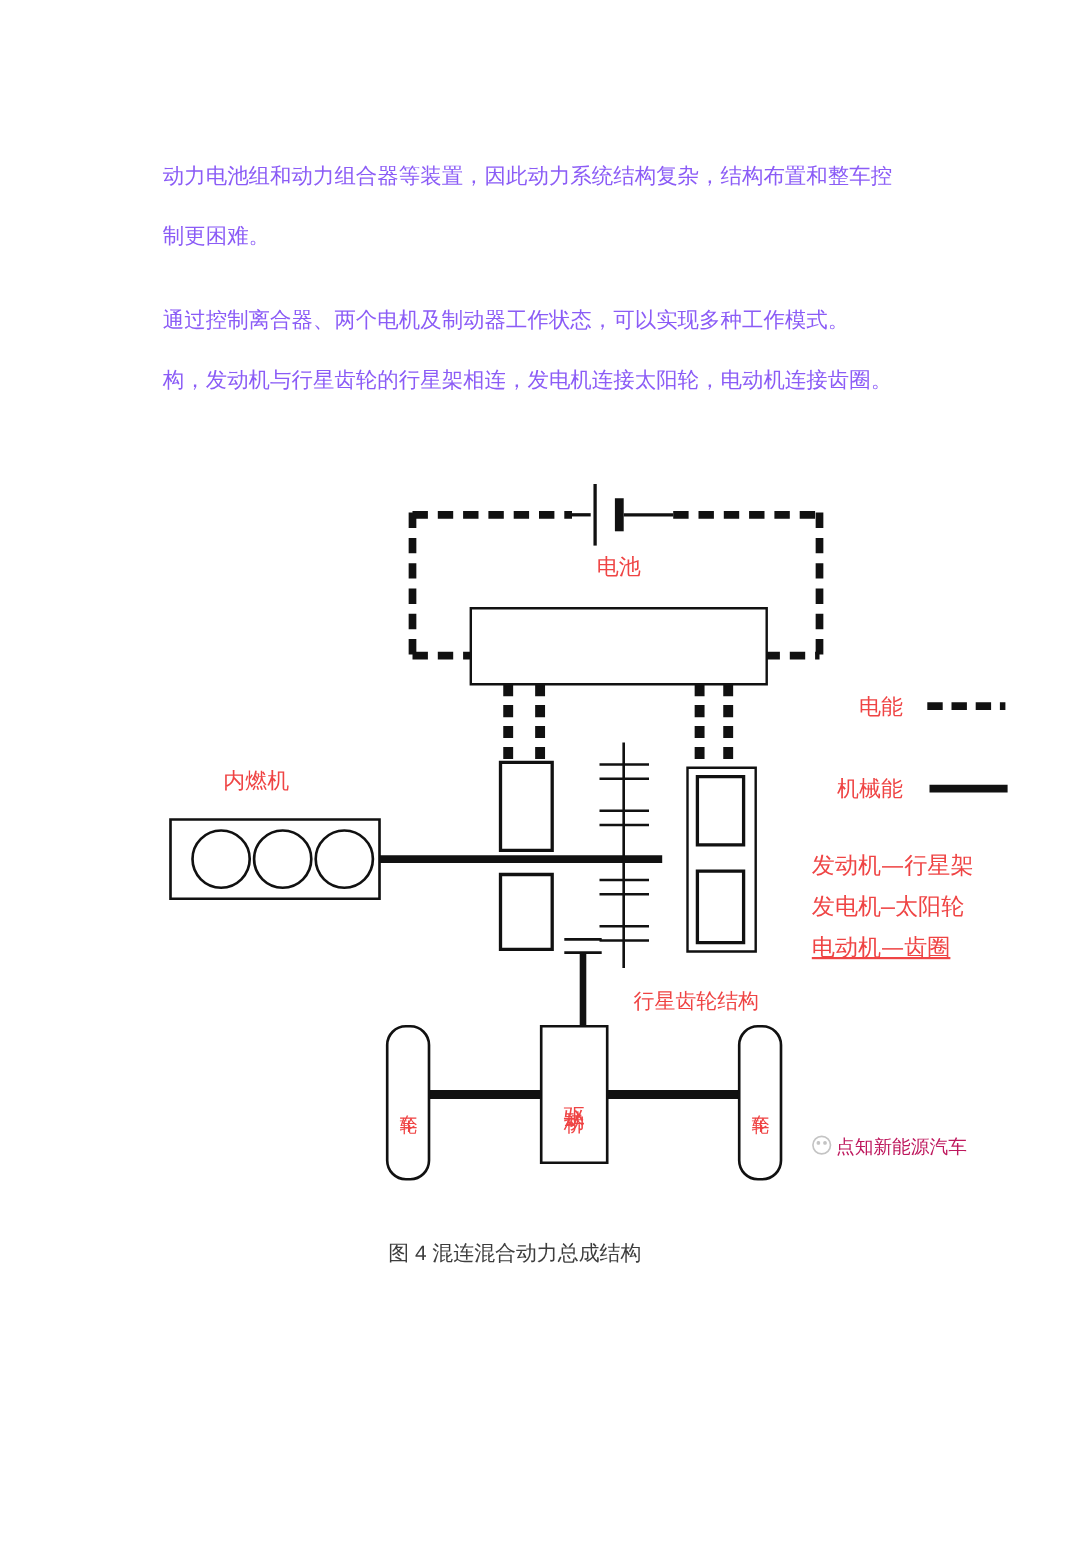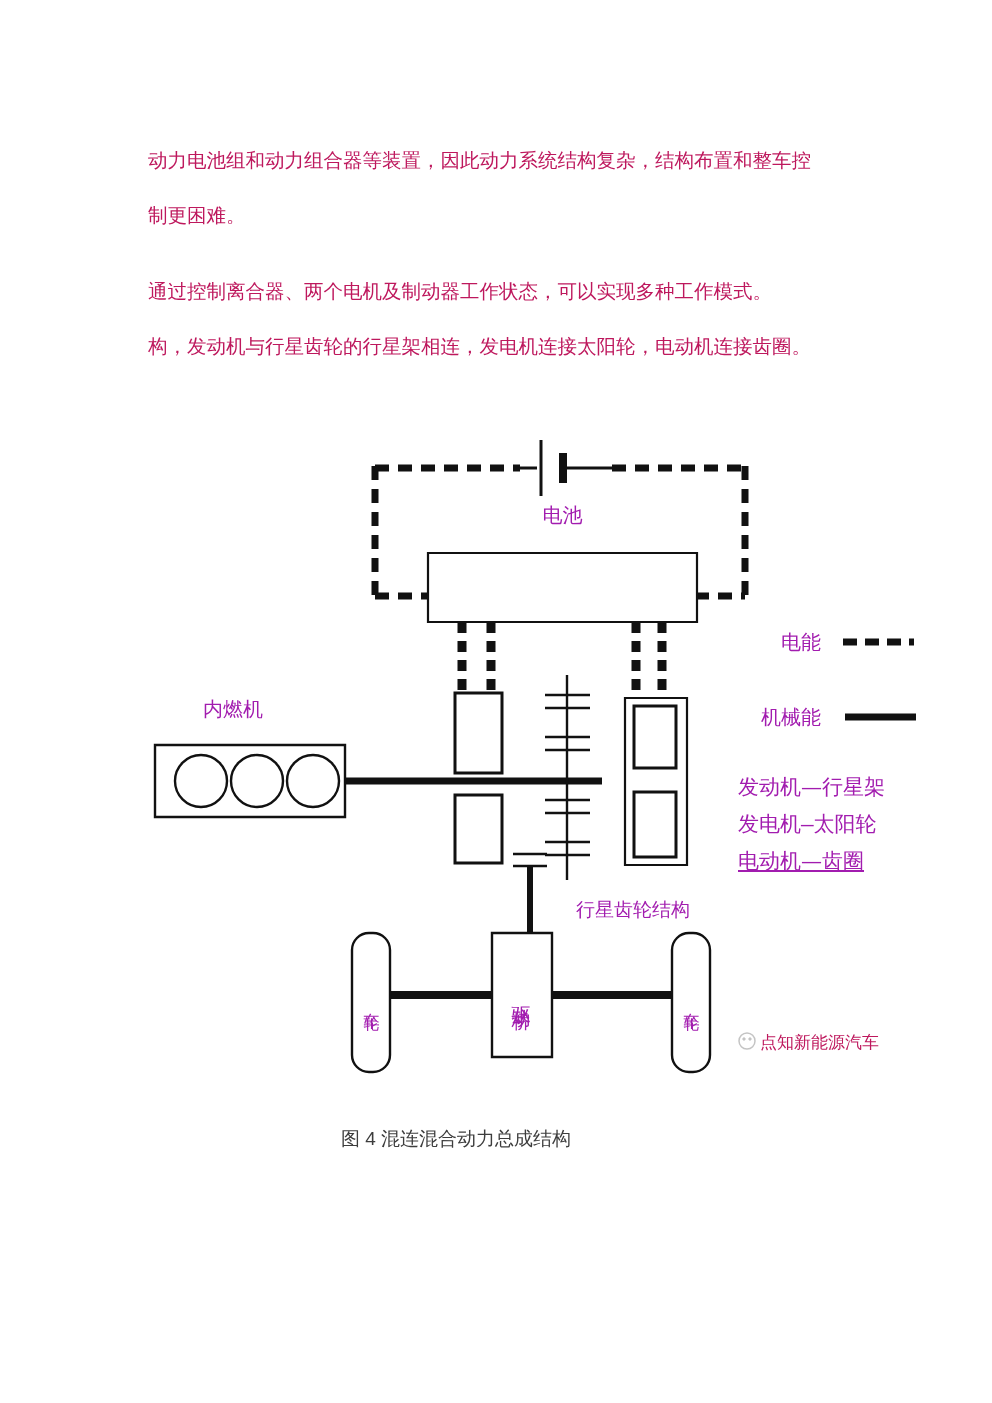--- a/index.html
+++ b/index.html
@@ -8,42 +8,42 @@
     width:992px;height:1403px;
     background:#ffffff;
     font-family:"Liberation Sans",sans-serif;
     color:#3d3d3d;
     overflow:hidden;
     border-right:1px solid #e6e6e6;
   }
   .bodytext{position:absolute;left:148px;width:700px;}
   .bodytext .tline{
     display:block;height:55px;line-height:55px;
-    font-size:19.5px;color:#be185d;white-space:nowrap;
+    font-size:19.5px;color:#8b5cf6;white-space:nowrap;
   }
   .p1{top:133px;}
   .p2{top:264px;}
   .diagram-svg{position:absolute;left:0;top:430px;}
   .dlabel{
     position:absolute;font-family:"DejaVu Serif","Liberation Serif",serif;
-    color:#a21caf;font-size:20px;white-space:nowrap;
+    color:#ef4444;font-size:20px;white-space:nowrap;
   }
   .center{text-align:center;}
   .vtext{
     writing-mode:vertical-rl;text-orientation:upright;
     display:flex;align-items:center;justify-content:center;
     letter-spacing:3px;
   }
   .maptext{font-size:21px;}
   .watermark{
     position:absolute;color:#be185d;font-size:17px;
     font-family:"Liberation Sans",sans-serif;white-space:nowrap;
   }
   .caption{
-    position:absolute;left:0;width:912px;top:1126px;
+    position:absolute;left:12px;width:912px;top:1126px;
     text-align:center;font-size:19px;color:#3d3d3d;
     font-family:"Liberation Sans",sans-serif;
   }
   svg line,svg rect,svg circle{vector-effect:non-scaling-stroke;}
 </style>
 </head>
 <body>
 
 <div class="page">
 

